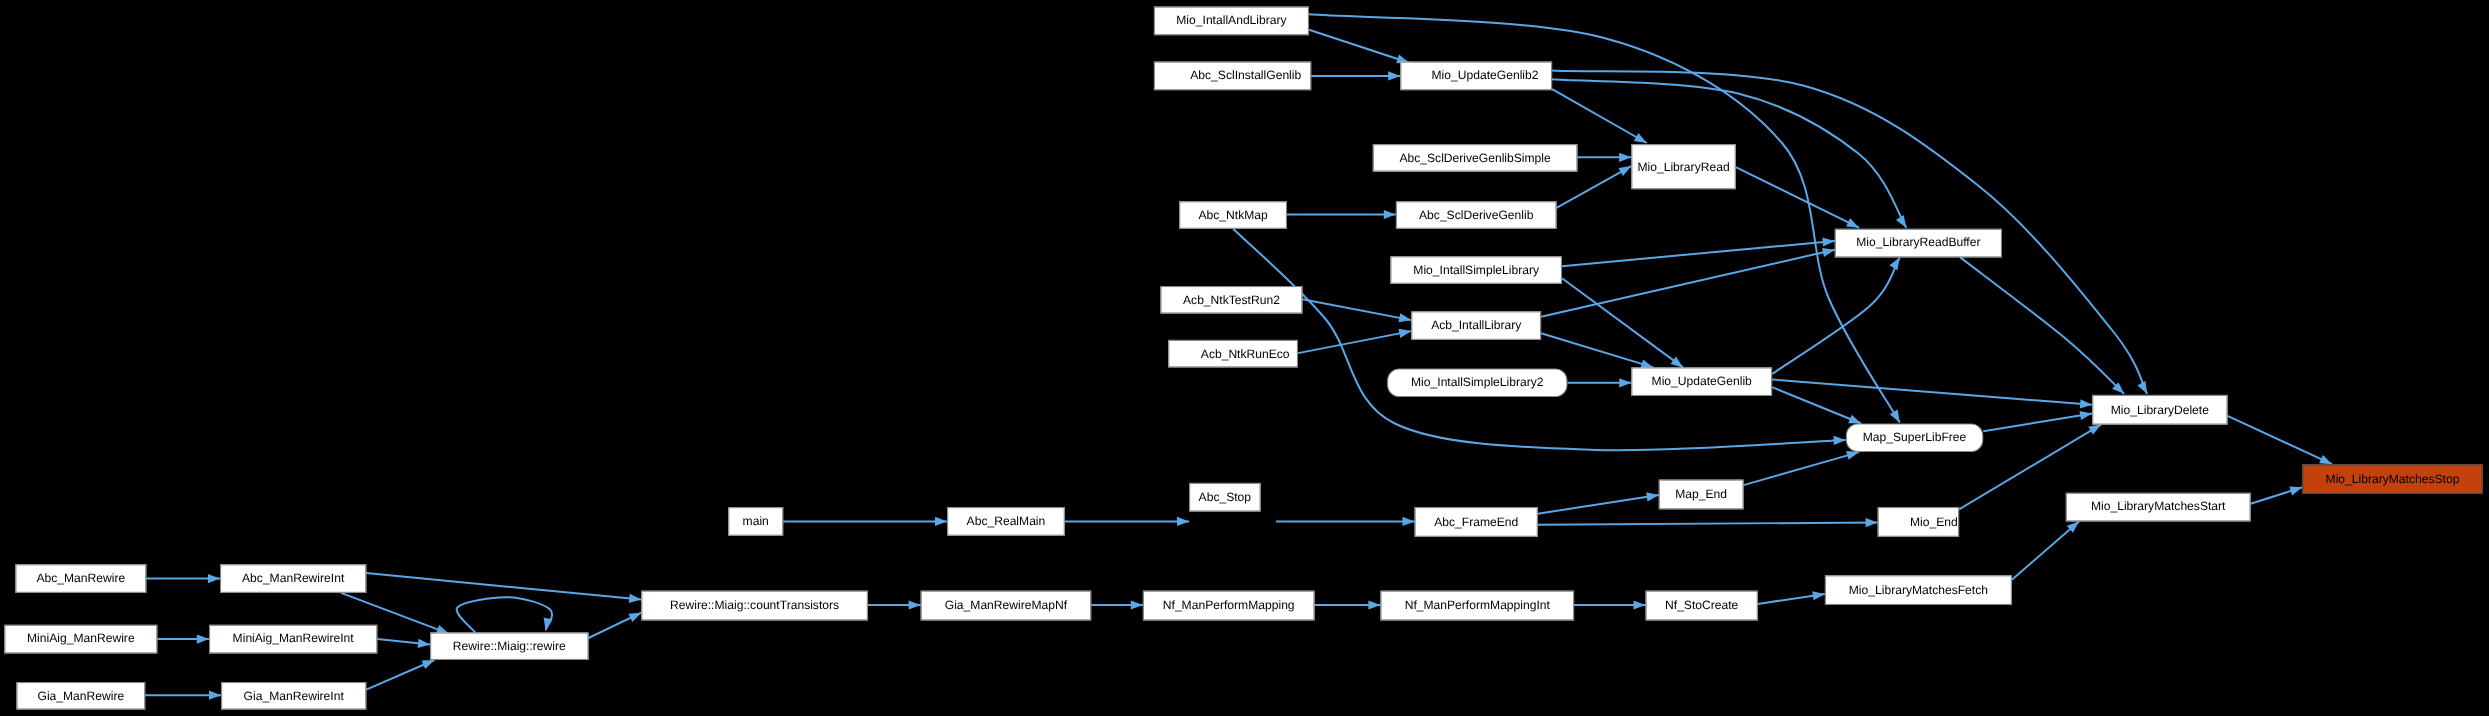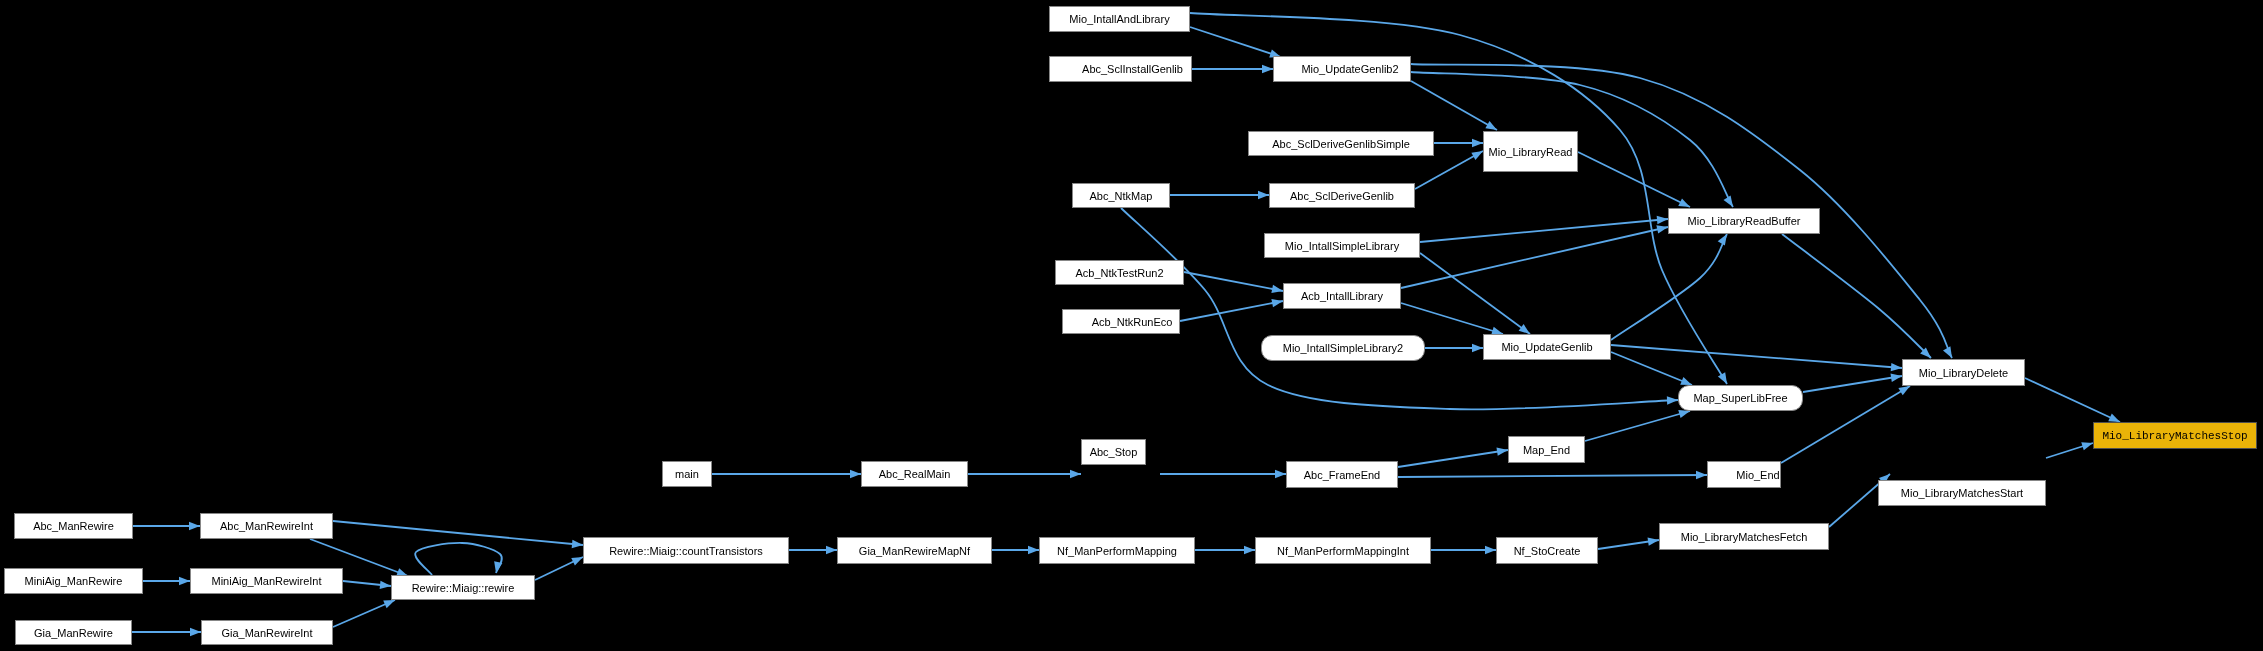--- a/index.html
+++ b/index.html
@@ -3,21 +3,21 @@
 <meta charset="utf-8">
 <style>
   html,body{margin:0;padding:0;background:#000;}
   #call-graph{position:relative;width:2263px;height:651px;background:#000;overflow:hidden;
     font-family:"Liberation Sans", sans-serif;}
   #edge-layer{position:absolute;left:0;top:0;width:2263px;height:651px;}
   #node-layer{position:absolute;left:0;top:0;width:2263px;height:651px;}
   .gnode{position:absolute;box-sizing:border-box;background:#fff;border:1.5px solid #878787;
     color:#000;font-size:11px;display:flex;align-items:center;justify-content:center;
     white-space:nowrap;cursor:pointer;}
-  .gnode.hl{background:#eab308;border-color:#4f4f4f;cursor:default;font-family:Liberation Mono, monospace;}
+  .gnode.hl{background:#c2410c;border-color:#4f4f4f;cursor:default;}
   .edge{fill:none;stroke-linecap:butt;}
   .arrow{stroke:none;}
 </style>
 </head>
 <body>
 
 <div id="call-graph">
   <svg id="edge-layer" viewBox="0 0 2263 651" xmlns="http://www.w3.org/2000/svg">
       <path d="M712,474 L861,474" class="edge" stroke="#5aa7e8" stroke-width="1.8"></path>
       <polygon points="861,474 850,478.2 850,469.8" fill="#5aa7e8" class="arrow"></polygon>
@@ -127,21 +127,21 @@
       <div class="gnode" style="left: 1055px; top: 260px; width: 129px; height: 25px;">Acb_NtkTestRun2</div>
       <div class="gnode" style="left: 1283px; top: 283px; width: 118px; height: 26px;">Acb_IntallLibrary</div>
       <div class="gnode" style="left: 1062px; top: 309px; width: 118px; height: 25px; padding-left: 22px;">Acb_NtkRunEco</div>
       <div class="gnode" style="left: 1261px; top: 335px; width: 164px; height: 26px; border-radius: 11px;">Mio_IntallSimpleLibrary2</div>
       <div class="gnode" style="left: 1483px; top: 334px; width: 128px; height: 26px;">Mio_UpdateGenlib</div>
       <div class="gnode" style="left: 1678px; top: 385px; width: 125px; height: 26px; border-radius: 11px;">Map_SuperLibFree</div>
       <div class="gnode" style="left: 1902px; top: 359px; width: 123px; height: 27px;">Mio_LibraryDelete</div>
       <div class="gnode hl" style="left: 2093px; top: 422px; width: 164px; height: 27px;">Mio_LibraryMatchesStop</div>
       <div class="gnode" style="left: 1508px; top: 436px; width: 77px; height: 27px;">Map_End</div>
       <div class="gnode" style="left: 1707px; top: 461px; width: 74px; height: 27px; padding-left: 28px;">Mio_End</div>
-      <div class="gnode" style="left: 1878px; top: 448px; width: 168px; height: 26px; margin-top: 32px;">Mio_LibraryMatchesStart</div>
+      <div class="gnode" style="left: 1878px; top: 448px; width: 168px; height: 26px;">Mio_LibraryMatchesStart</div>
       <div class="gnode" style="left: 1659px; top: 523px; width: 170px; height: 27px; text-align: right;">Mio_LibraryMatchesFetch</div>
       <div class="gnode" style="left: 662px; top: 461px; width: 50px; height: 26px;">main</div>
       <div class="gnode" style="left: 861px; top: 461px; width: 107px; height: 26px;">Abc_RealMain</div>
       <div class="gnode" style="left: 1081px; top: 439px; width: 65px; height: 26px;">Abc_Stop</div>
       <div class="gnode" style="left: 1286px; top: 461px; width: 112px; height: 27px;">Abc_FrameEnd</div>
       <div class="gnode" style="left: 14px; top: 513px; width: 119px; height: 26px;">Abc_ManRewire</div>
       <div class="gnode" style="left: 200px; top: 513px; width: 133px; height: 26px;">Abc_ManRewireInt</div>
       <div class="gnode" style="left: 4px; top: 568px; width: 139px; height: 26px;">MiniAig_ManRewire</div>
       <div class="gnode" style="left: 190px; top: 568px; width: 153px; height: 26px;">MiniAig_ManRewireInt</div>
       <div class="gnode" style="left: 15px; top: 620px; width: 117px; height: 25px;">Gia_ManRewire</div>

